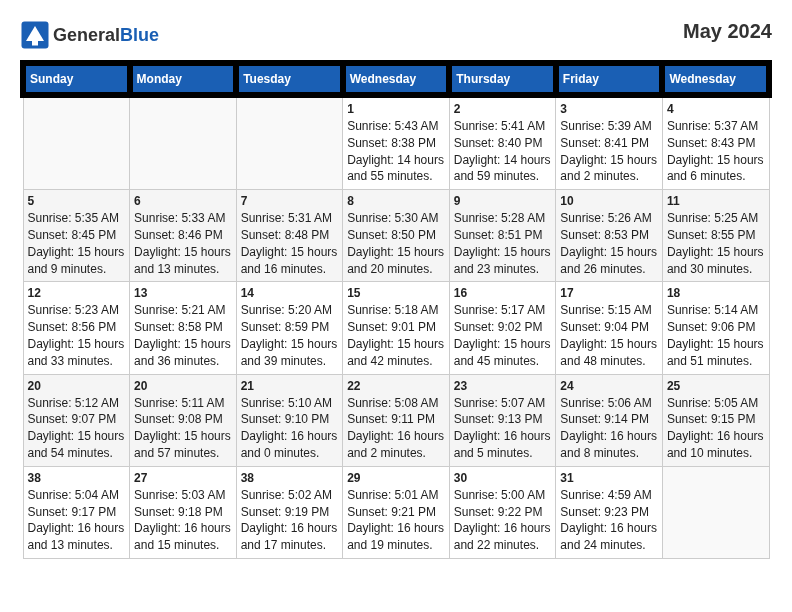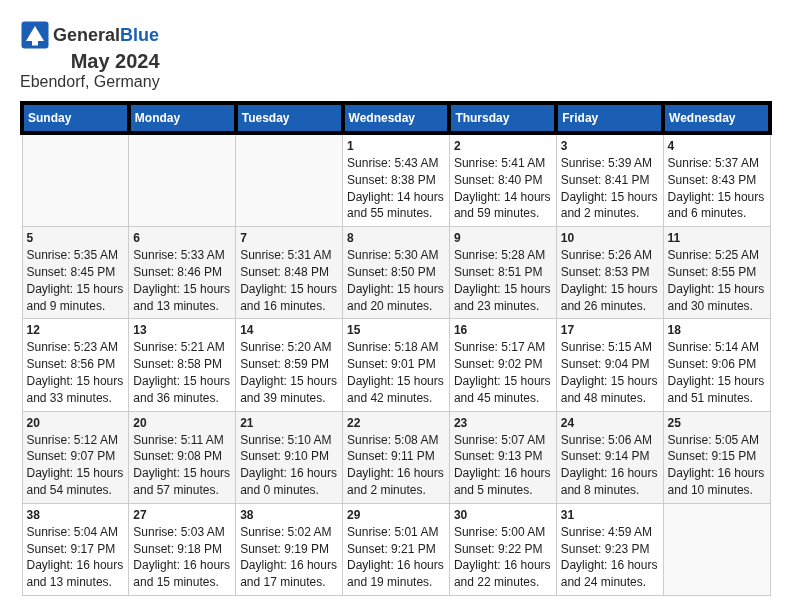--- a/index.html
+++ b/index.html
@@ -8,21 +8,20 @@
       background: #fff;
       width: 792px;
       min-height: 612px;
       padding: 20px;
     }
     .header {
       display: flex;
       justify-content: space-between;
       align-items: flex-start;
       margin-bottom: 10px;
-      flex-direction: column;
     }
     .logo {
       display: flex;
       align-items: center;
     }
     .logo-icon {
       width: 30px;
       height: 30px;
       margin-right: 3px;
     }
@@ -44,21 +43,21 @@
       border-collapse: collapse;
       table-layout: fixed;
     }
     thead tr th {
       background-color: #1a5fb4;
       color: #fff;
       font-size: 12px;
       font-weight: bold;
       padding: 6px 4px;
       text-align: left;
-      border: 4px solid #000000;
+      border: 6px solid #000000;
     }
     tbody tr td {
       border: 1px solid #ccc;
       vertical-align: top;
       padding: 4px;
       font-size: 10.5px;
       color: #222;
       height: 90px;
       background: #fff;
     }
@@ -88,21 +87,20 @@
       <rect x="2" y="2" width="36" height="36" rx="4" fill="#1a5fb4"></rect>
       <polygon points="20,8 32,28 8,28" fill="white"></polygon>
       <rect x="16" y="28" width="8" height="6" fill="white"></rect>
     </svg>
     <div>
       <span style="font-size:18px;font-weight:bold;color:#333;">General</span><span style="font-size:18px;font-weight:bold;color:#1a5fb4;">Blue</span>
     </div>
   </div>
   <div class="title-block">
     <h1>May 2024</h1>
-    <h2>Ebendorf, Germany</h2>
   </div>
 </div>
 
 <table>
   <thead>
     <tr id="weekday-header">
     <th>Sunday</th>
         <th>Monday</th>
         <th>Tuesday</th>
         <th>Wednesday</th>

